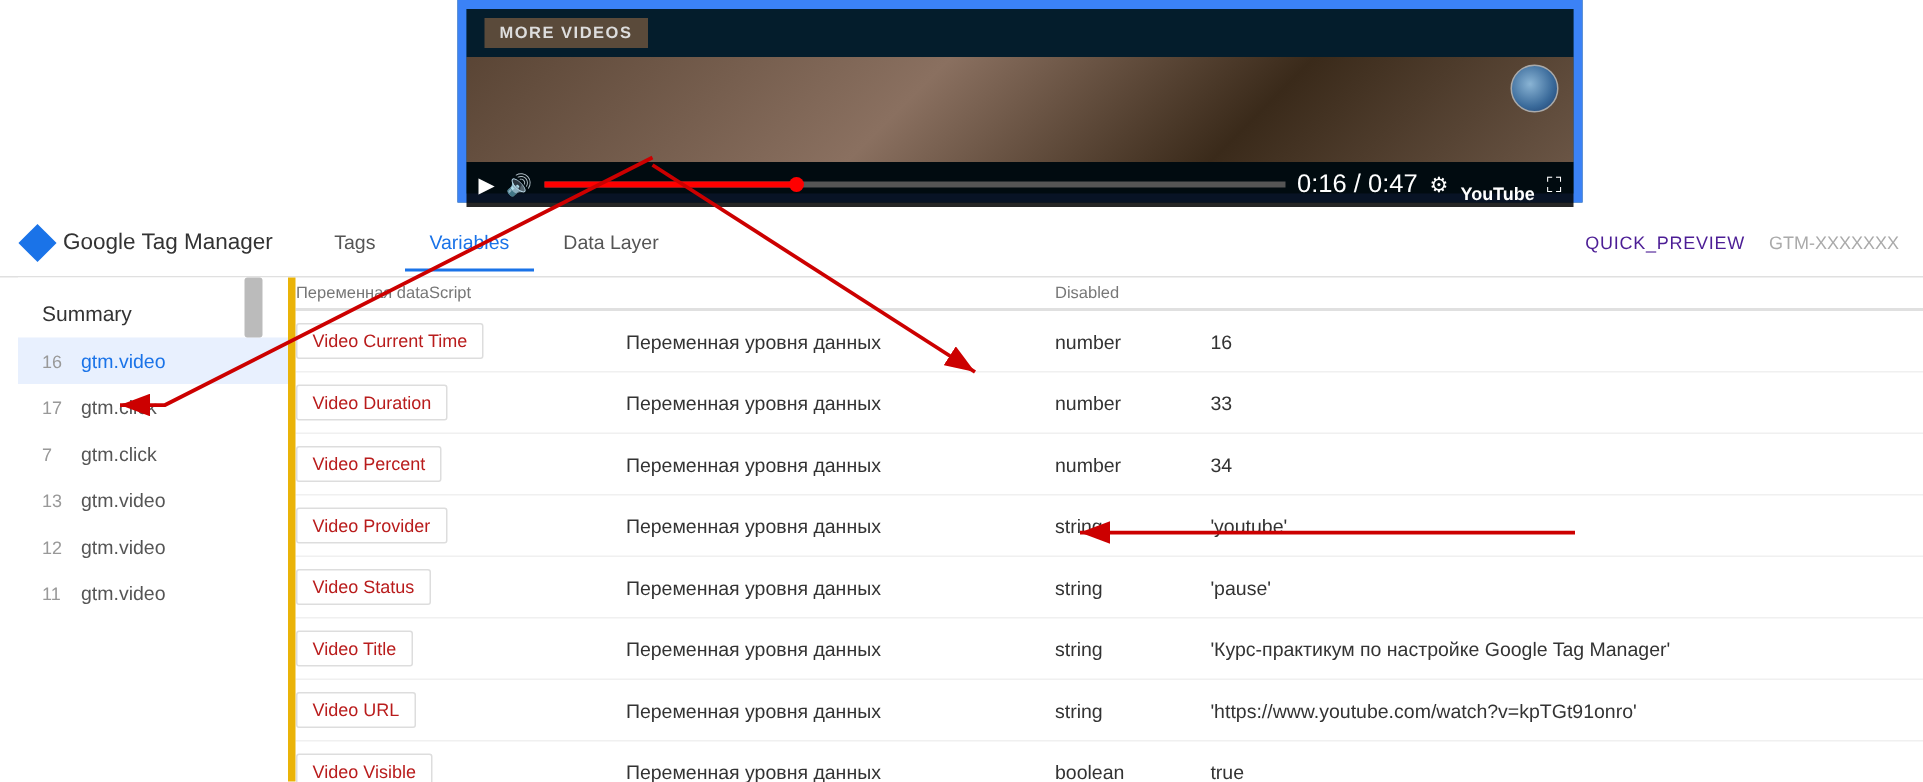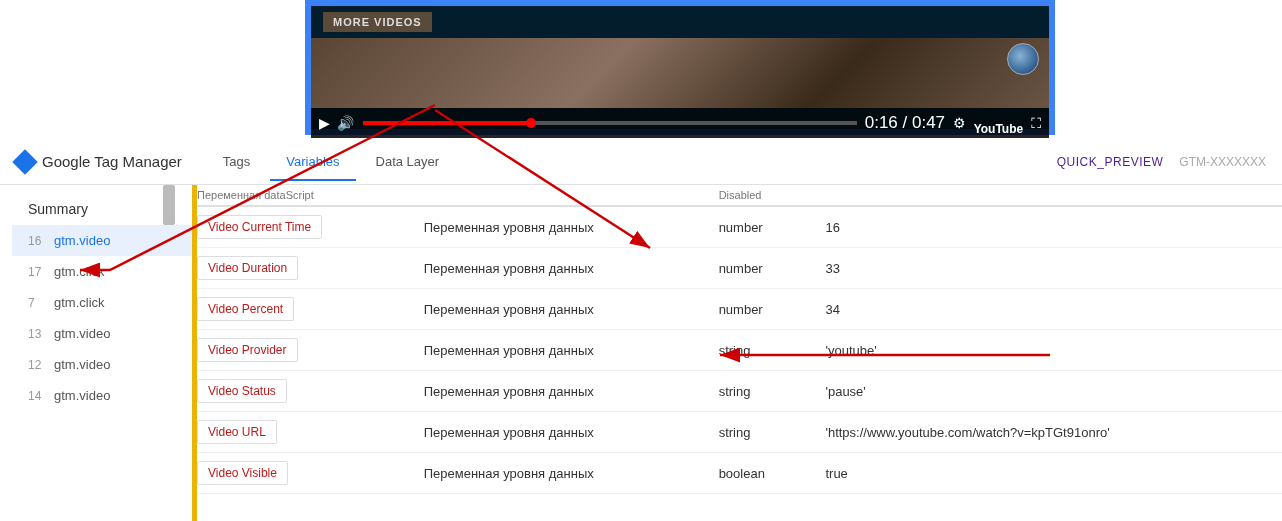--- a/index.html
+++ b/index.html
@@ -249,21 +249,21 @@
   </div>
   <div class="sidebar-item">
     <span class="num">13</span>
     <span>gtm.video</span>
   </div>
   <div class="sidebar-item">
     <span class="num">12</span>
     <span>gtm.video</span>
   </div>
   <div class="sidebar-item">
-    <span class="num">14</span>
+    <span class="num">11</span>
     <span>gtm.video</span>
   </div>
 </div>
 
 <div class="sidebar-scroll-indicator"></div>
 
 <div class="main-content">
   <table class="variables-table">
     <thead>
       <tr class="header-row">
@@ -309,20 +309,28 @@
         <tr>
     <td>
       <button class="var-name-btn">Video Status</button>
     </td>
     <td class="var-type">Переменная уровня данных</td>
     <td class="var-subtype">string</td>
     <td class="var-value">'pause'</td>
   </tr>
         <tr>
     <td>
+      <button class="var-name-btn">Video Title</button>
+    </td>
+    <td class="var-type">Переменная уровня данных</td>
+    <td class="var-subtype">string</td>
+    <td class="var-value">'Курс-практикум по настройке Google Tag Manager'</td>
+  </tr>
+        <tr>
+    <td>
       <button class="var-name-btn">Video URL</button>
     </td>
     <td class="var-type">Переменная уровня данных</td>
     <td class="var-subtype">string</td>
     <td class="var-value">'https://www.youtube.com/watch?v=kpTGt91onro'</td>
   </tr>
         <tr>
     <td>
       <button class="var-name-btn">Video Visible</button>
     </td>

